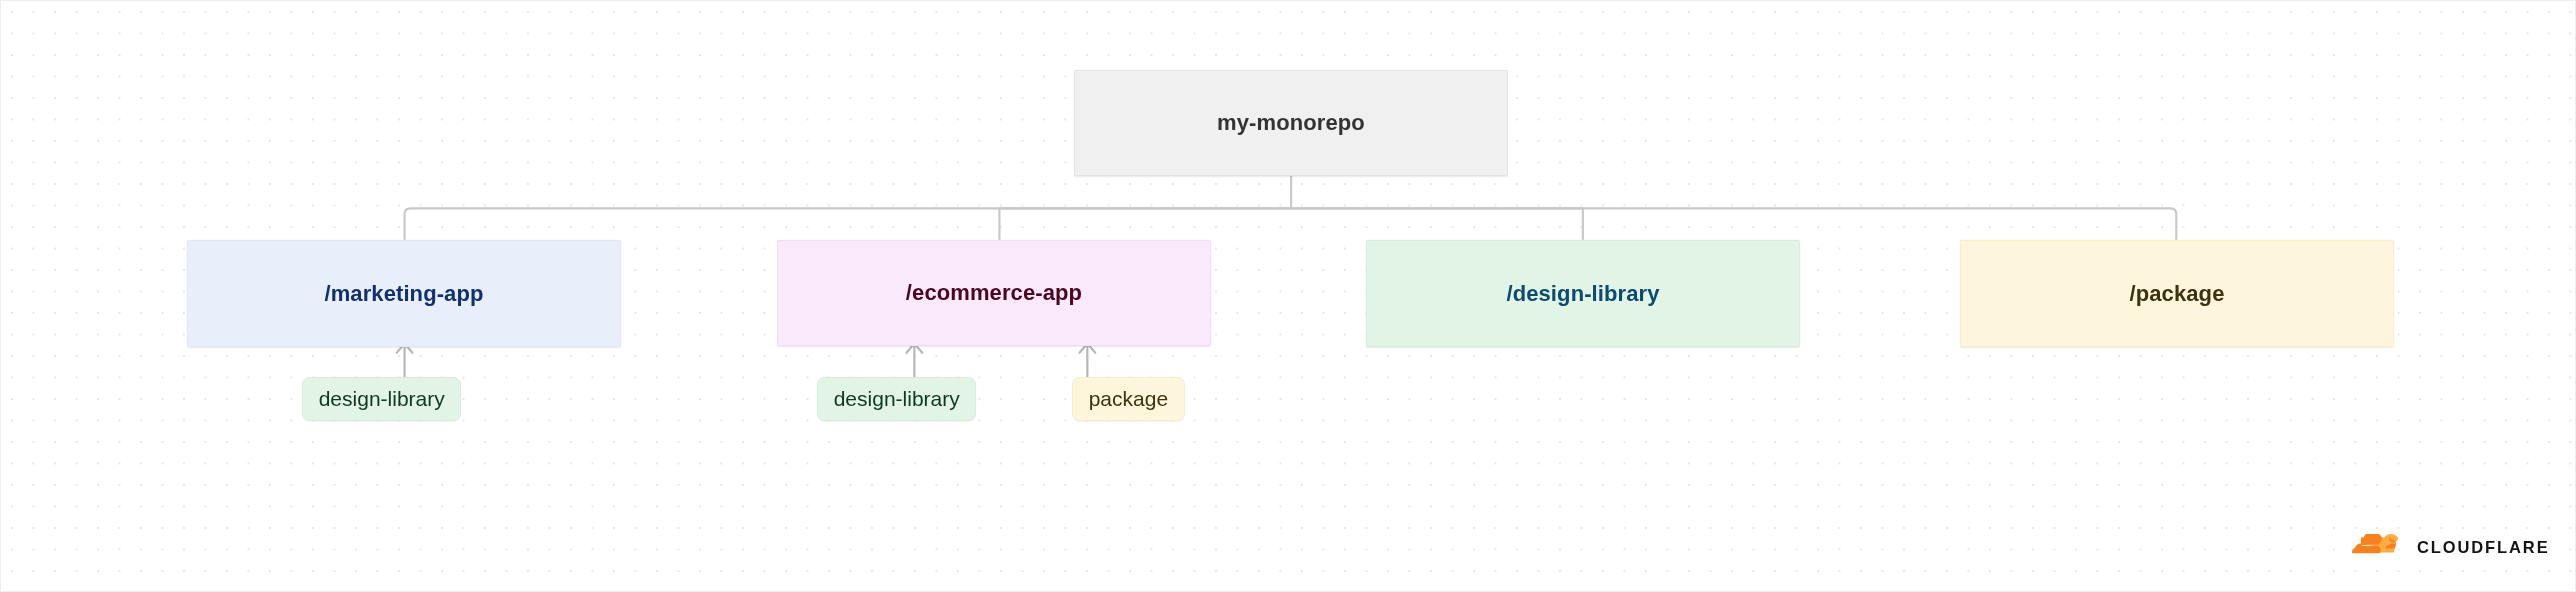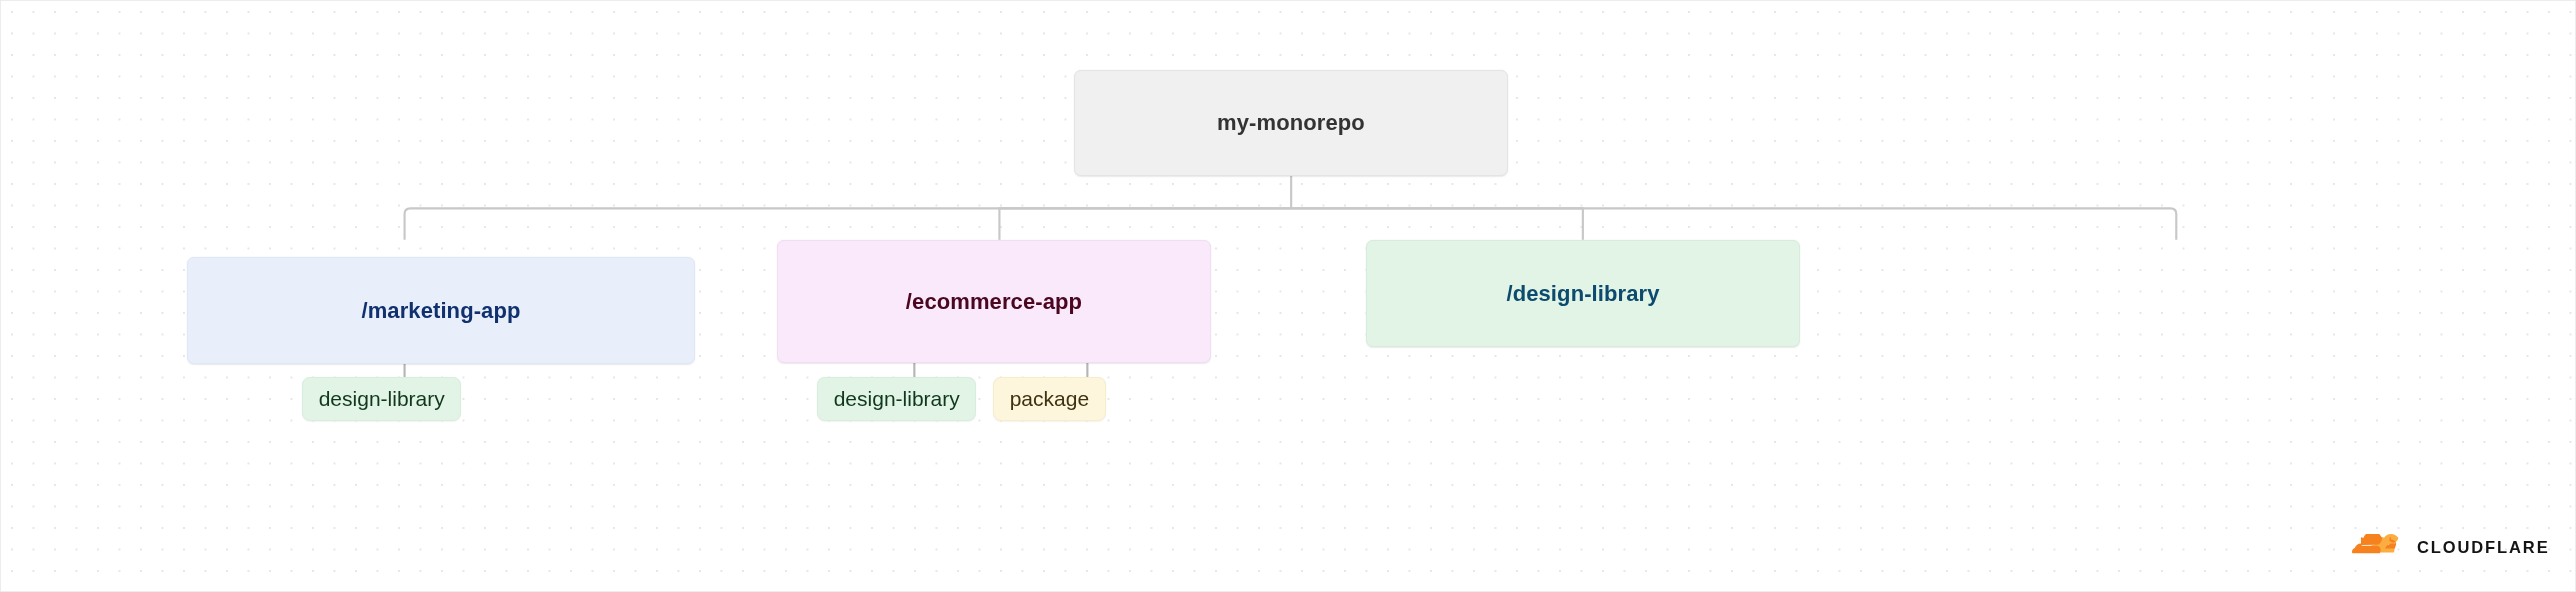--- a/index.html
+++ b/index.html
@@ -31,21 +31,21 @@
     top: 0;
     width: 2576px;
     height: 592px;
     pointer-events: none;
   }
 
   
   .node {
     position: absolute;
     box-sizing: border-box;
-    border-radius: 7px;
+    border-radius: 2px;
     display: flex;
     align-items: center;
     justify-content: center;
     box-shadow: 0 0.7px 2.1px rgba(0,0,0,0.055), 0 0.7px 1.4px rgba(0,0,0,0.04);
   }
   .node-label {
     font-weight: bold;
     font-size: 22px;
     letter-spacing: 0.1px;
     white-space: nowrap;
@@ -56,33 +56,33 @@
     top: 69px;
     width: 434px;
     height: 106px;
     background: #f0f0f0;
     border: 0.7px solid #e4e4e4;
   }
   .node-root .node-label { color: #333333; }
 
   .node-marketing {
     left: 186px;
-    top: 256px;
-    width: 508px;
+    top: 239px;
+    width: 434px;
     height: 107px;
     background: #e8effb;
     border: 0.7px solid #dfe8f7;
   }
   .node-marketing .node-label { color: #11316e; }
 
   .node-ecommerce {
     left: 776px;
     top: 239px;
     width: 434px;
-    height: 123px;
+    height: 106px;
     background: #f9e9fa;
     border: 0.7px solid #f2ddf4;
   }
   .node-ecommerce .node-label { color: #4b0620; }
 
   .node-design {
     left: 1365px;
     top: 239px;
     width: 434px;
     height: 107px;
@@ -124,21 +124,21 @@
   }
   .chip-green .chip-label { color: #11371d; }
   .chip-cream {
     background: #fdf6dd;
     border: 0.7px solid #f6edcb;
   }
   .chip-cream .chip-label { color: #3e3210; }
 
   .chip-dl-marketing { left: 301px;  top: 376px; }
   .chip-dl-ecom      { left: 816px; top: 376px; }
-  .chip-pkg-ecom     { left: 992px; top: 376px; text-align: center; }
+  .chip-pkg-ecom     { left: 1071px; top: 376px; text-align: center; }
 
   
   #cf-logo {
     position: absolute;
     left: 2351px;
     top: 491px;
     display: flex;
     align-items: center;
     gap: 7.9px;
     margin-top: 42px;
@@ -194,20 +194,23 @@
   </div>
 
   <div class="node node-ecommerce">
     <span class="node-label">/ecommerce-app</span>
   </div>
 
   <div class="node node-design">
     <span class="node-label">/design-library</span>
   </div>
 
+  <div class="node node-package">
+    <span class="node-label">/package</span>
+  </div>
 
   <div class="chip chip-green chip-dl-marketing">
     <span class="chip-label">design-library</span>
   </div>
 
   <div class="chip chip-green chip-dl-ecom">
     <span class="chip-label">design-library</span>
   </div>
 
   <div class="chip chip-cream chip-pkg-ecom">

